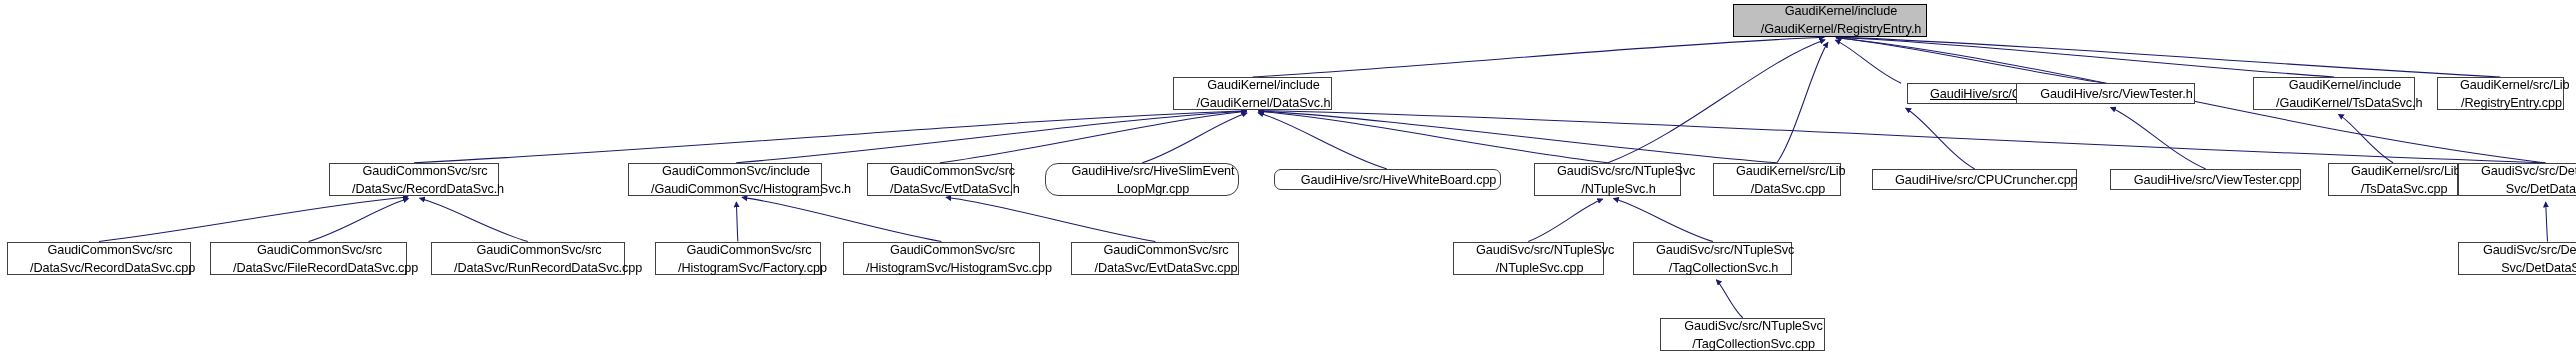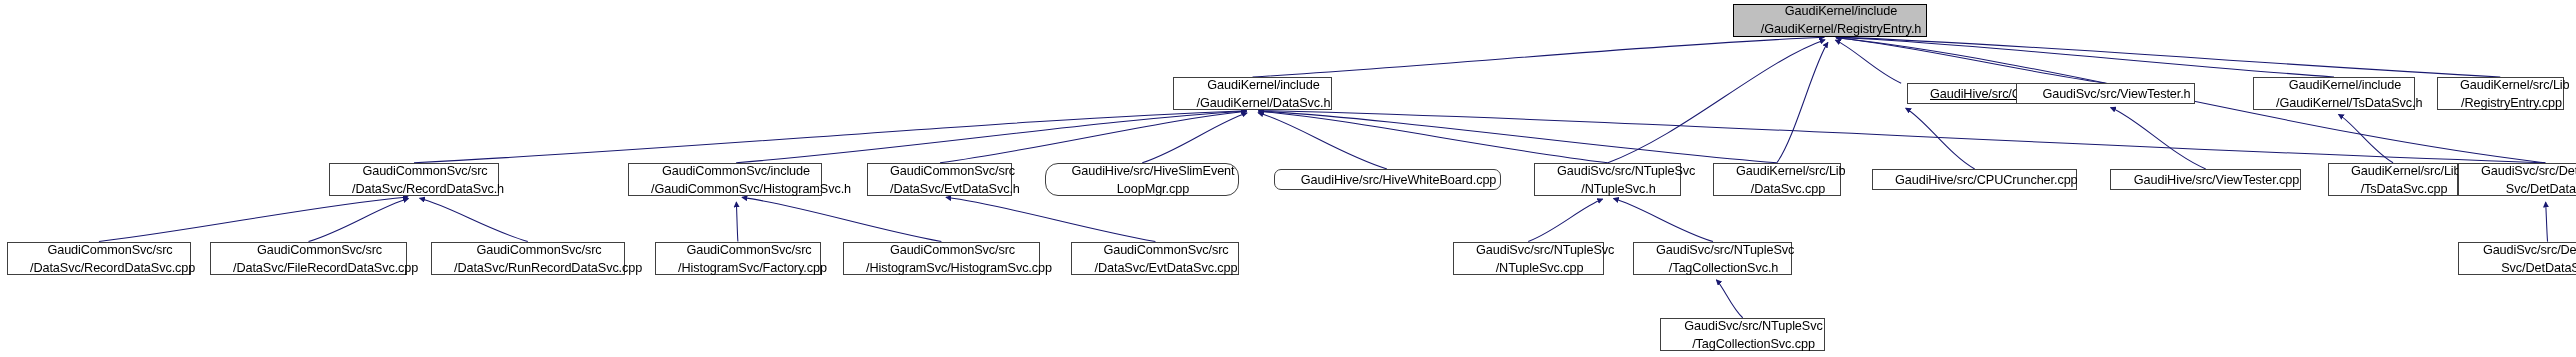--- a/index.html
+++ b/index.html
@@ -87,21 +87,21 @@
       <path d="M1746,276 C1777.85,263.78000000000003 1806.6611490025646,236.83297256849784 1830.9222980051288,227.47297256849782" fill="none" stroke="#191970" stroke-width="1.2" marker-end="url(#arrowhead)"></path>
       <path d="M1957,276 C1915,263.20000000000005 1876.2114446885848,236.14325206344012 1843.4228893771694,226.7832520634401" fill="none" stroke="#191970" stroke-width="1.2" marker-end="url(#arrowhead)"></path>
       <path d="M1991,363 C1979.1,352.52 1969.195285418722,328.57111679514 1960.990570837444,319.75111679514" fill="none" stroke="#191970" stroke-width="1.2" marker-end="url(#arrowhead)"></path>
       <path d="M2910.5,276 C2909.625,265.55 2908.9180750992864,240.35192413030916 2908.3361501985723,230.99192413030917" fill="none" stroke="#191970" stroke-width="1.2" marker-end="url(#arrowhead)"></path>
     </svg>
 <div class="node root" style="left: 1733px; top: 3.5px; width: 194px; height: 33px;"><span class="label">GaudiKernel/include
 /GaudiKernel/RegistryEntry.h</span></div>
     <div class="node" style="left: 1173px; top: 77px; width: 159px; height: 33px;"><span class="label">GaudiKernel/include
 /GaudiKernel/DataSvc.h</span></div>
     <div class="node" style="left: 1907px; top: 83px; width: 193px; height: 21px; text-decoration: underline;"><span class="label">GaudiHive/src/CPUCruncher.h</span></div>
-    <div class="node" style="left: 2016px; top: 83px; width: 179px; height: 21px;"><span class="label">GaudiSvc/src/ViewTester.h</span></div>
+    <div class="node" style="left: 2016px; top: 83px; width: 179px; height: 21px;"><span class="label">GaudiHive/src/ViewTester.h</span></div>
     <div class="node" style="left: 2253px; top: 77px; width: 162px; height: 33px;"><span class="label">GaudiKernel/include
 /GaudiKernel/TsDataSvc.h</span></div>
     <div class="node" style="left: 2437px; top: 77px; width: 127px; height: 33px;"><span class="label">GaudiKernel/src/Lib
 /RegistryEntry.cpp</span></div>
     <div class="node" style="left: 329px; top: 163px; width: 170px; height: 33px;"><span class="label">GaudiCommonSvc/src
 /DataSvc/RecordDataSvc.h</span></div>
     <div class="node" style="left: 628px; top: 163px; width: 194px; height: 33px;"><span class="label">GaudiCommonSvc/include
 /GaudiCommonSvc/HistogramSvc.h</span></div>
     <div class="node" style="left: 867px; top: 163px; width: 145px; height: 33px;"><span class="label">GaudiCommonSvc/src
 /DataSvc/EvtDataSvc.h</span></div>

